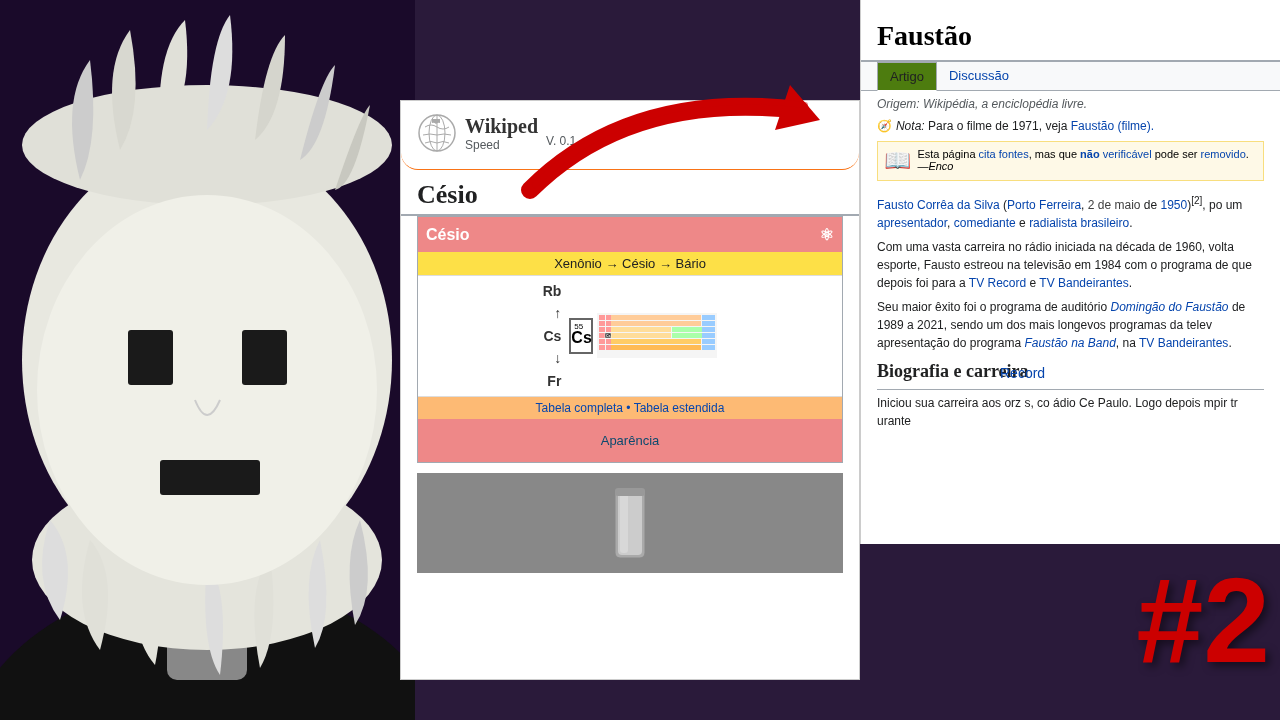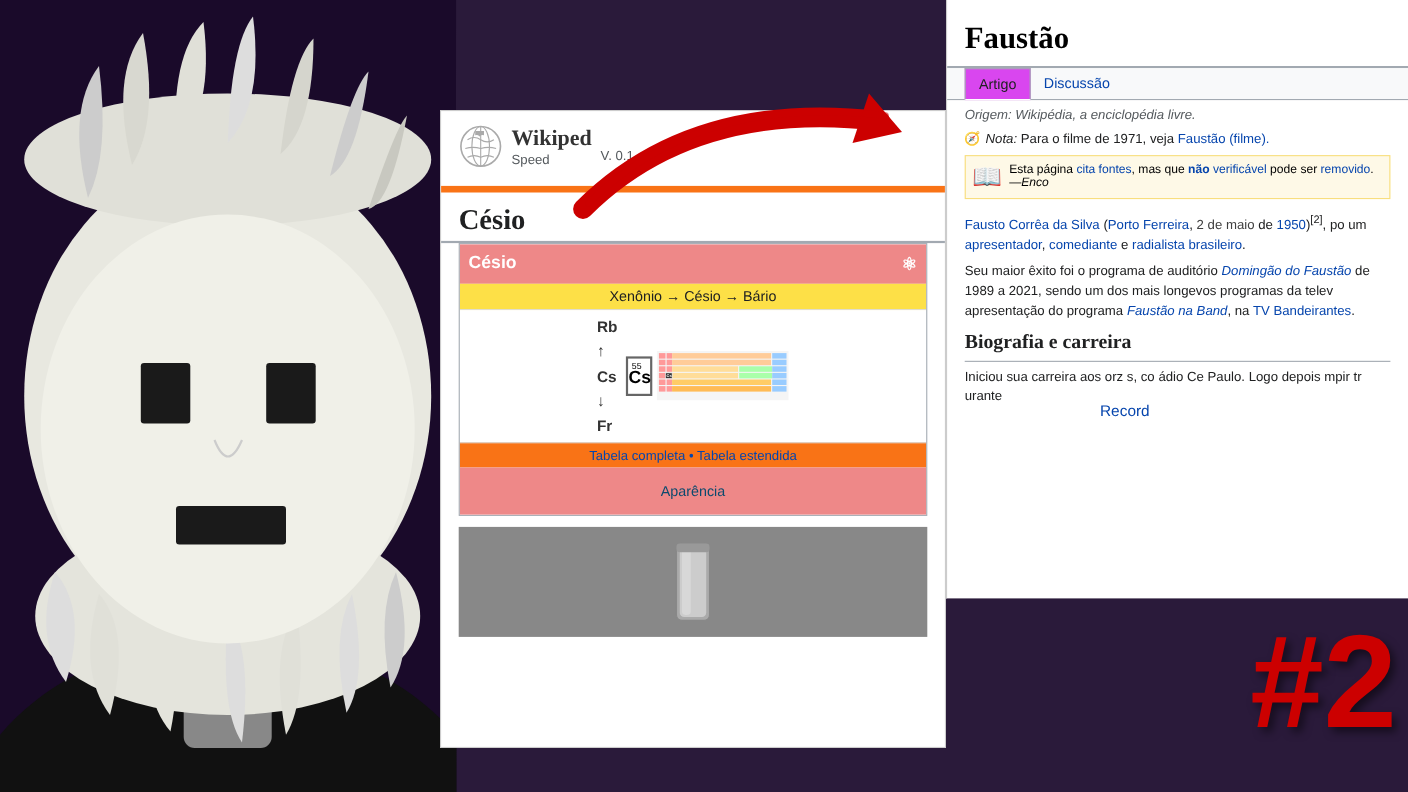--- a/index.html
+++ b/index.html
@@ -31,21 +31,22 @@
       width: 460px;
       height: 580px;
       background: white;
       border: 1px solid #ccc;
       overflow: hidden;
       z-index: 10;
     }
 
     .wiki-header {
       padding: 12px 16px;
-      border-bottom: 6px solid #f97316;
+      border-bottom: 1px solid #f97316;
+      border-radius: 17px;
     }
 
     .wiki-logo-row {
       display: flex;
       align-items: center;
       gap: 8px;
       margin-bottom: 4px;
     }
 
     .wiki-title-text {
@@ -110,29 +111,30 @@
       gap: 4px;
       align-items: center;
       justify-content: center;
     }
 
     .element-symbols-col {
       font-size: 14px;
       font-weight: bold;
       color: #333;
       line-height: 1.6;
+      text-align: right;
       padding-right: 4px;
     }
 
     .element-links {
       text-align: center;
       padding: 4px;
       font-size: 12px;
       border-top: 1px solid #ddd;
-      background: #f97316;
+      background: #fdba74;
     }
 
     .element-appearance {
       background: #e88;
       color: #0c4a6e;
       text-align: center;
       padding: 14px;
       font-size: 13px;
     }
 
@@ -170,21 +172,21 @@
     }
 
     .right-tab {
       padding: 6px 12px;
       font-size: 13px;
       color: #0645ad;
       cursor: pointer;
     }
 
     .right-tab.active {
-      background: #d946ef;
+      background: #4d7c0f;
       border: 1px solid #a2a9b1;
       border-bottom-color: white;
       color: #202122;
       margin-bottom: -1px;
     }
 
     .right-origin {
       padding: 6px 16px;
       font-size: 12px;
       color: #54595d;
@@ -476,20 +478,23 @@
   <div class="right-warning-box">
     <span style="font-size:22px;">📖</span>
     <span>Esta página <span style="color:#0645ad">cita fontes</span>, mas que <span style="color:#0645ad; font-weight:bold;">não</span> <span style="color:#0645ad">verificável</span> pode ser <span style="color:#0645ad">removido</span>.—<em>Enco</em></span>
   </div>
 
   <div class="right-content">
     <p>
       <span style="color:#0645ad">Fausto Corrêa da Silva</span> (<span style="color:#0645ad">Porto Ferreira</span>, <span style="color:#404040">2 de maio</span> de <span style="color:#0645ad">1950</span>)<sup>[2]</sup>, po um <span style="color:#0645ad">apresentador</span>, <span style="color:#0645ad">comediante</span> e <span style="color:#0645ad">radialista brasileiro</span>.
     </p>
     <p>
+      Com uma vasta carreira no rádio iniciada na década de 1960, volta esporte, Fausto estreou na televisão em 1984 com o programa de que depois foi para a <span style="color:#0645ad">TV Record</span> e <span style="color:#0645ad">TV Bandeirantes</span>.
+    </p>
+    <p>
       Seu maior êxito foi o programa de auditório <em><span style="color:#0645ad">Domingão do Faustão</span></em> de 1989 a 2021, sendo um dos mais longevos programas da telev apresentação do programa <em><span style="color:#0645ad">Faustão na Band</span></em>, na <span style="color:#0645ad">TV Bandeirantes</span>.
     </p>
 
     <h2 class="right-section-title">Biografia e carreira</h2>
 
     <p>
       Iniciou sua carreira aos orz s, co ádio Ce Paulo. Logo depois mpir tr urante
     </p>
   </div>
 </div>

